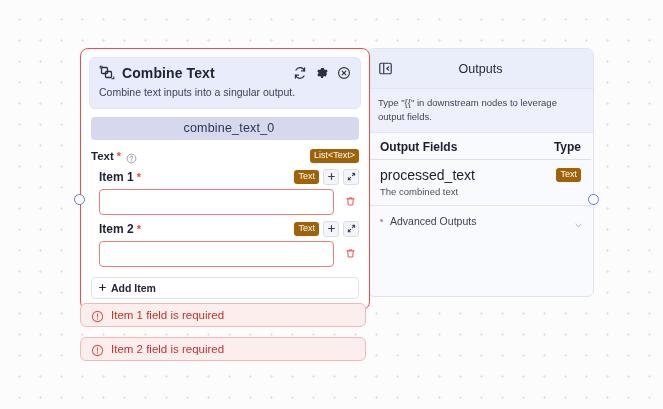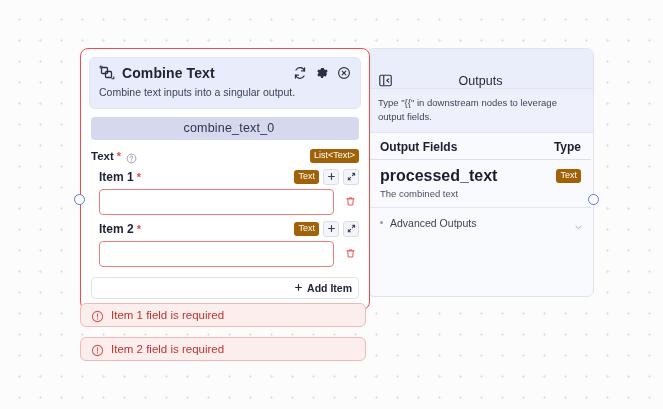--- a/index.html
+++ b/index.html
@@ -199,21 +199,21 @@
     background: #ffffff;
     border: 1px solid #e0e2ec;
     border-radius: 4px;
     font-family: "Liberation Sans", sans-serif;
     font-size: 10.5px;
     font-weight: 700;
     color: #23263b;
     cursor: pointer;
     display: flex;
     align-items: center;
-    justify-content: flex-end;
+    justify-content: flex-start;
     gap: 4px;
   }
 
   
   #outputs-panel {
     position: absolute;
     left: 367px;
     top: 48px;
     width: 227px;
     height: 249px;
@@ -222,21 +222,21 @@
     border: 1px solid #dfe2ef;
     border-radius: 7px;
     z-index: 3;
     overflow: hidden;
   }
   .out-header {
     height: 40px;
     background: #eaeefb;
     border-bottom: 1px solid #dfe3f3;
     display: flex;
-    align-items: flex-end;
+    align-items: center;
     padding: 0 10px;
     box-sizing: border-box;
     position: relative;
   }
   .collapse-icon {
     width: 15px;
     height: 15px;
     color: #2f3349;
     cursor: pointer;
     flex: 0 0 auto;
@@ -278,22 +278,22 @@
   .out-row {
     padding: 7px 10px 8px 10px;
     border-bottom: 1px solid #e4e7f1;
     margin: 0 2px;
   }
   .out-row-top {
     display: flex;
     align-items: center;
   }
   .out-field-name {
-    font-size: 16px;
-    font-weight: 700;
+    font-size: 14px;
+    font-weight: 400;
     color: #1b1e31;
     flex: 1 1 auto;
   }
   .out-field-desc {
     font-size: 9.5px;
     color: #4b5063;
     margin-top: 3px;
   }
   .adv-row {
     display: flex;

